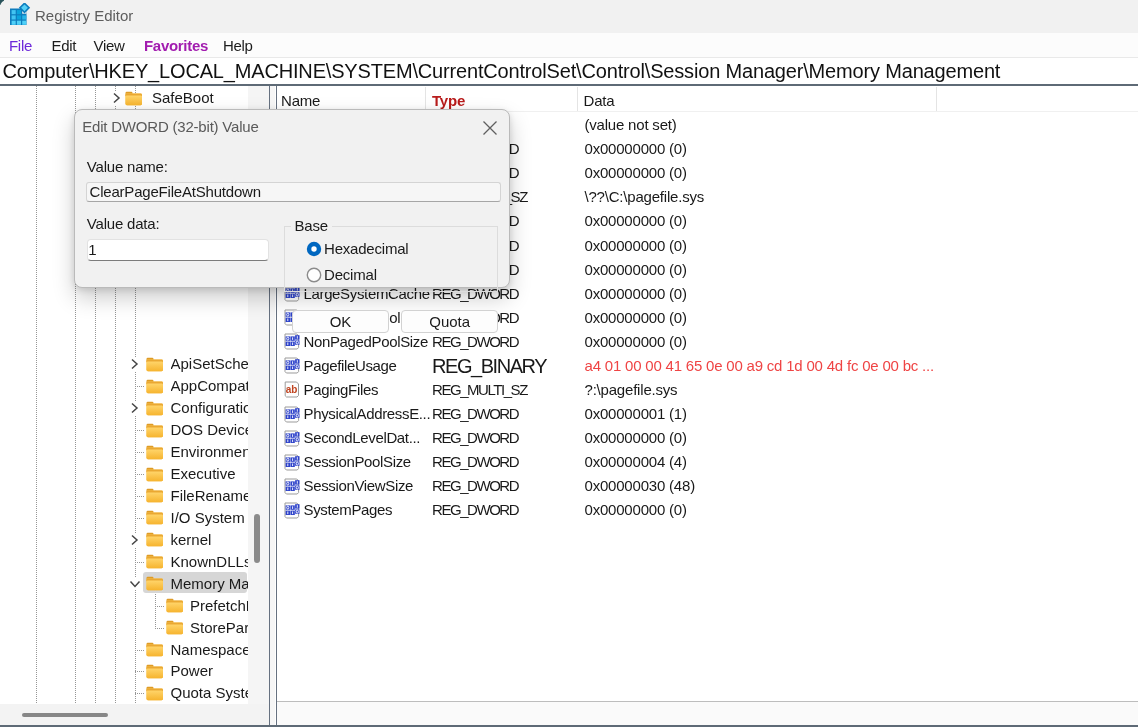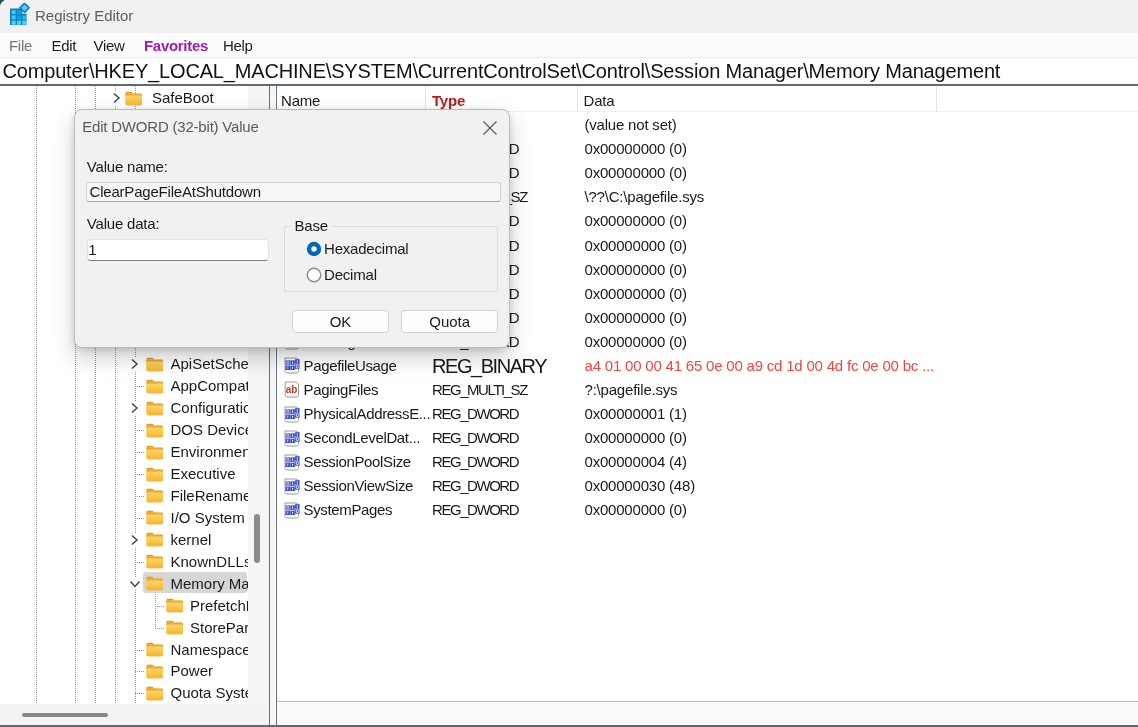--- a/index.html
+++ b/index.html
@@ -28,21 +28,21 @@
 <rect x="14.2" y="12.4" width="4.1" height="4.1" fill="#27b5e8"></rect>
 <rect x="3.6" y="17.7" width="4.1" height="4.1" fill="#4fd0f7"></rect>
 <rect x="8.9" y="17.7" width="4.1" height="4.1" fill="#4fd0f7"></rect>
 <rect x="14.2" y="17.7" width="4.1" height="4.1" fill="#4fd0f7"></rect>
 <rect x="14.2" y="5.5" width="4.3" height="5.2" fill="#f1f1f1"></rect>
 <rect x="13.3" y="1.6" width="6.4" height="6.4" transform="rotate(45 16.5 4.8)" fill="#55d0f7" stroke="#0d7dbe" stroke-width="1.6"></rect>
 </svg>
 <div class="t" style="left:35px;top:6px;font-size:15px;line-height:20px;color:#5d5d5d;">Registry Editor</div>
 <div class="abs" style="left:0;top:33px;width:1138px;height:25px;background:#fcfcfc"></div>
 <div class="abs" style="left:0;top:57px;width:1138px;height:1px;background:#e9e9e9"></div>
-<div class="t" style="left:9px;top:36px;font-size:15px;line-height:20px;color:#737373;letter-spacing:-0.3px;">File</div>
+<div class="t" style="left:9px;top:36px;font-size:15px;line-height:20px;color:#6d28d9;letter-spacing:-0.3px;">File</div>
 <div class="t" style="left:51.5px;top:36px;font-size:15px;line-height:20px;color:#1c1c1c;letter-spacing:-0.3px;">Edit</div>
 <div class="t" style="left:93.5px;top:36px;font-size:15px;line-height:20px;color:#1c1c1c;letter-spacing:-0.3px;">View</div>
 <div class="t" style="left:144px;top:36px;font-size:15px;line-height:20px;color:#a21caf;letter-spacing:-0.3px;font-weight:bold;">Favorites</div>
 <div class="t" style="left:223px;top:36px;font-size:15px;line-height:20px;color:#1c1c1c;letter-spacing:-0.3px;">Help</div>
 <div class="abs" style="left:0;top:58px;width:1138px;height:26px;background:#fff"></div>
 <div class="t" style="left:2.5px;top:61px;font-size:20px;line-height:20px;color:#111;letter-spacing:-0.17px;">Computer\HKEY_LOCAL_MACHINE\SYSTEM\CurrentControlSet\Control\Session Manager\Memory Management</div>
 <div class="abs" style="left:0;top:84px;width:1138px;height:1.6px;background:#5e6a76"></div>
 <div class="abs" style="left:0;top:85.6px;width:1138px;height:639.7px;background:#fff"></div>
 <div class="abs" style="left:248px;top:85.6px;width:21px;height:618.4px;background:#f5f5f5"></div>
 <div class="abs" style="left:0;top:704px;width:269px;height:21.3px;background:#f3f3f3"></div>
@@ -536,21 +536,21 @@
 <line x1="9.6" y1="9.5" x2="9.6" y2="12.1"></line>
 <ellipse cx="14.3" cy="9.6" rx="1.1" ry="1.45"></ellipse>
 </g>
 </svg>
 <div class="t" style="left:303.5px;top:500.31999999999994px;font-size:15px;line-height:20px;color:#191919;letter-spacing:-0.35px;">SystemPages</div>
 <div class="t" style="left:432px;top:500.31999999999994px;font-size:15px;line-height:20px;color:#191919;letter-spacing:-1.45px;">REG_DWORD</div>
 <div class="t" style="left:584.5px;top:500.31999999999994px;font-size:15px;line-height:20px;color:#191919;letter-spacing:-0.2px;">0x00000000 (0)</div>
 <div class="abs" style="left:277px;top:701.3px;width:861px;height:1px;background:#bdbdbd"></div>
 <div class="abs" style="left:277px;top:702.3px;width:861px;height:23px;background:#fafafa"></div>
 <div class="abs" style="left:0;top:725.3px;width:1138px;height:1.7px;background:#5e6a76"></div>
-<div class="abs" style="left:73.5px;top:109px;width:436px;height:239px;background:#f1f1f1;border:1px solid #bababa;border-radius:8px;box-shadow:0 10px 22px rgba(0,0,0,0.20),0 2px 6px rgba(0,0,0,0.12)">
+<div class="abs" style="left:73.5px;top:109px;width:436px;height:179px;background:#f1f1f1;border:1px solid #bababa;border-radius:8px;box-shadow:0 10px 22px rgba(0,0,0,0.20),0 2px 6px rgba(0,0,0,0.12)">
 <div class="t" style="left:7.7px;top:6.5px;font-size:15px;line-height:20px;color:#5a5a5a;letter-spacing:-0.2px;">Edit DWORD (32-bit) Value</div>
 <svg width="16" height="16" viewBox="0 0 16 16" style="position:absolute;left:407px;top:9.5px">
 <path d="M1.5 1.5 L14.5 14.5 M14.5 1.5 L1.5 14.5" stroke="#5f5f5f" stroke-width="1.3"></path>
 </svg>
 <div class="t" style="left:12.3px;top:46.6px;font-size:15px;line-height:20px;color:#1a1a1a;letter-spacing:-0.2px;">Value name:</div>
 <div class="abs" style="left:11.5px;top:72px;width:414.5px;height:20px;background:#f6f6f6;border:1px solid #d4d4d4;border-bottom-color:#a6a6a6;border-radius:3px"></div>
 <div class="t" style="left:15.0px;top:72px;font-size:15px;line-height:20px;color:#1a1a1a;letter-spacing:-0.2px;">ClearPageFileAtShutdown</div>
 <div class="t" style="left:12.3px;top:104.4px;font-size:15px;line-height:20px;color:#1a1a1a;letter-spacing:-0.2px;">Value data:</div>
 <div class="abs" style="left:12px;top:128.5px;width:182.5px;height:22.5px;background:#fff;border:1px solid #e2e2e2;border-bottom:1.6px solid #7c7c7c;border-radius:4px"></div>
 <div class="t" style="left:13.8px;top:129.5px;font-size:15px;line-height:20px;color:#1a1a1a;">1</div>

